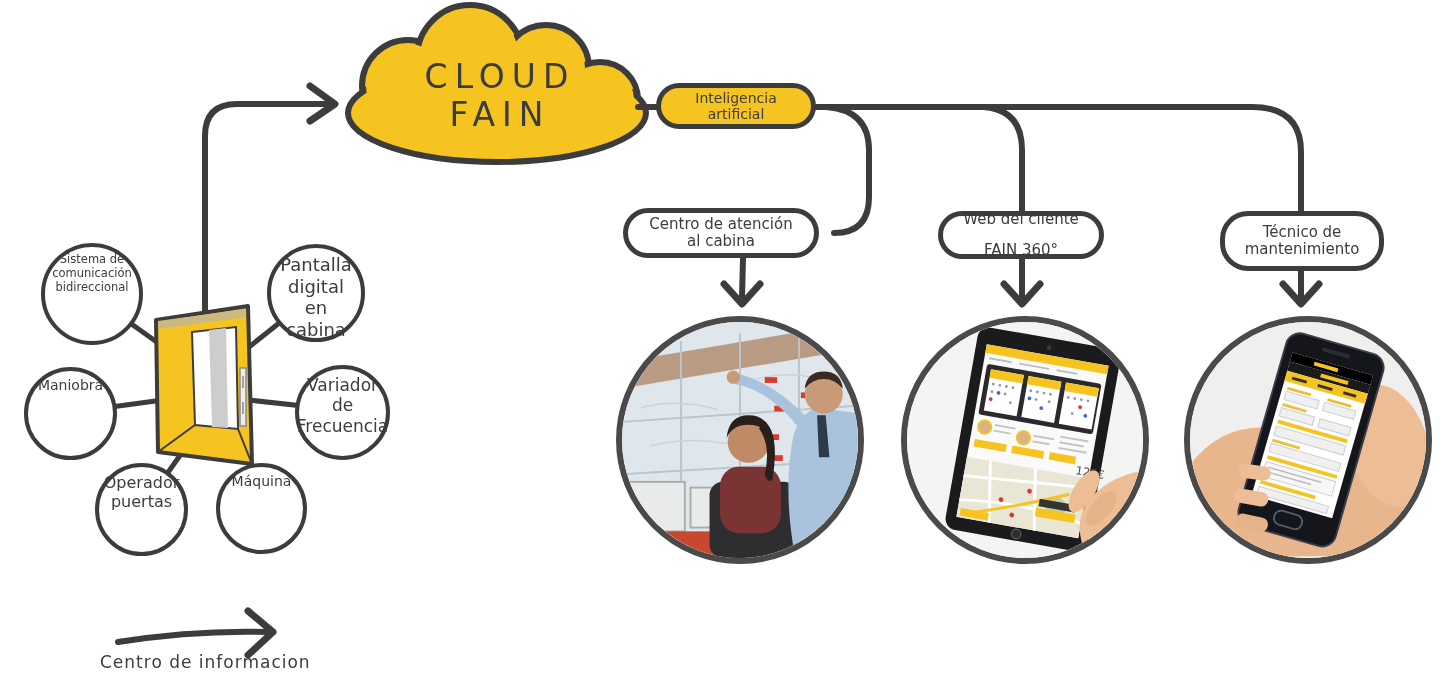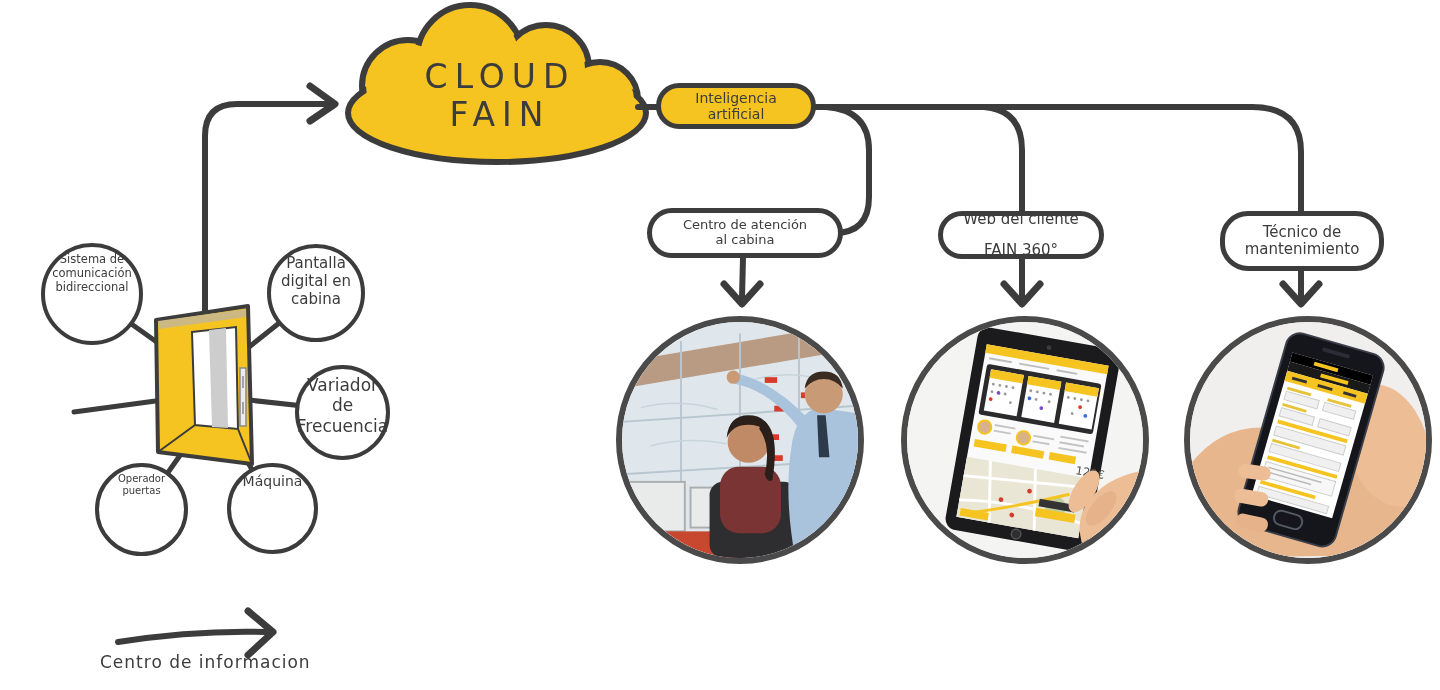--- a/index.html
+++ b/index.html
@@ -20,37 +20,37 @@
   }
 
   
   .pill{
     position:absolute;z-index:2;box-sizing:border-box;
     border:5px solid var(--ink);border-radius:28px;background:#fff;
     display:flex;flex-direction:column;align-items:center;justify-content:center;
     text-align:center;line-height:1.15;color:var(--ink);
   }
   #ai-pill{left:656px;top:83px;width:160px;height:46px;background:var(--yellow);font-size:14px;border-radius:23px;}
-  #pill-centro{left:647px;top:208px;width:196px;height:50px;font-size:13px;}
+  #pill-centro{left:623px;top:208px;width:196px;height:50px;font-size:15px;}
   #pill-web{left:938px;top:211px;width:166px;height:48px;font-size:15px;gap:13px;}
   #pill-tecnico{left:1220px;top:211px;width:164px;height:60px;font-size:15px;}
 
   
   .comp{
     position:absolute;z-index:2;box-sizing:border-box;background:#fff;
     border:4px solid var(--ink);border-radius:50%;
     display:flex;justify-content:center;text-align:center;
     color:var(--ink);line-height:1.2;padding:6px;
   }
   #comp-sistema {left:41px; top:243px;width:102px;height:102px;font-size:11.5px;}
-  #comp-pantalla{left:267px;top:244px;width:98px; height:98px; font-size:15px;}
+  #comp-pantalla{left:267px;top:244px;width:98px; height:98px; font-size:18px;}
   #comp-maniobra{left:24px; top:367px;width:93px; height:93px; font-size:14px;}
   #comp-variador{left:295px;top:365px;width:95px; height:95px; font-size:17px;}
-  #comp-operador{left:95px; top:463px;width:93px; height:93px; font-size:10px;}
-  #comp-maquina {left:227px;top:463px;width:91px; height:91px; font-size:14px;}
+  #comp-operador{left:95px; top:463px;width:93px; height:93px; font-size:16px;}
+  #comp-maquina {left:216px;top:463px;width:91px; height:91px; font-size:14px;}
 
   
   .photo{
     position:absolute;z-index:2;width:236px;height:236px;box-sizing:content-box;
     border:6px solid var(--photo-border);border-radius:50%;overflow:hidden;background:#eef0f0;
   }
   #photo-centro {left:616px; top:316px;}
   #photo-web    {left:901px; top:316px;}
   #photo-tecnico{left:1184px;top:316px;}
   .photo svg{display:block;}
@@ -154,20 +154,23 @@
   <div class="pill" id="pill-tecnico">
     <div>Técnico de</div>
     <div>mantenimiento</div>
   </div>
 
   <div class="comp" id="comp-sistema">
     <span>Sistema de comunicación bidireccional</span>
   </div>
   <div class="comp" id="comp-pantalla">
     <span>Pantalla digital en cabina</span>
+  </div>
+  <div class="comp" id="comp-maniobra">
+    <span>Maniobra</span>
   </div>
   <div class="comp" id="comp-variador">
     <span>Variador de Frecuencia</span>
   </div>
   <div class="comp" id="comp-operador">
     <span>Operador puertas</span>
   </div>
   <div class="comp" id="comp-maquina">
     <span>Máquina</span>
   </div>

